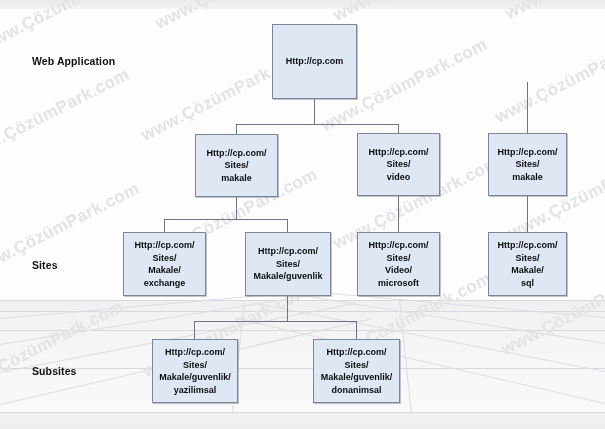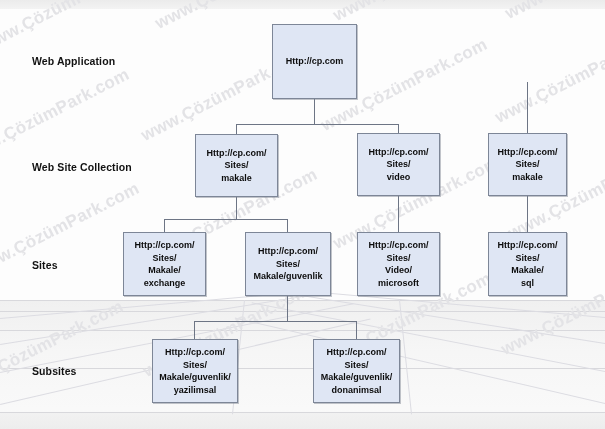--- a/index.html
+++ b/index.html
@@ -118,21 +118,20 @@
   <div class="wm" style="left:-30px;  top:262px;">www.ÇözümPark.com</div>
   <div class="wm" style="left:148px;  top:248px;">www.ÇözümPark.com</div>
   <div class="wm" style="left:330px;  top:236px;">www.ÇözümPark.com</div>
   <div class="wm" style="left:505px;  top:226px;">www.ÇözümPark.com</div>
   <div class="wm" style="left:-46px;  top:380px;">www.ÇözümPark.com</div>
   <div class="wm" style="left:140px;  top:364px;">www.ÇözümPark.com</div>
   <div class="wm" style="left:322px;  top:352px;">www.ÇözümPark.com</div>
   <div class="wm" style="left:498px;  top:342px;">www.ÇözümPark.com</div>
 
   <div class="rowlabel" style="left:32px;  top:55px;">Web Application</div>
-  <div class="rowlabel" style="left:32px;  top:161px;">Web Site Collection</div>
   <div class="rowlabel" style="left:32px;  top:259px;">Sites</div>
   <div class="rowlabel" style="left:32px;  top:365px;">Subsites</div>
 
   <div class="ln v" style="left:314px; top:82px;  height:43px;"></div>
   <div class="ln h" style="left:236px; top:124px; width:163px;"></div>
   <div class="ln v" style="left:236px; top:124px; height:10px;"></div>
   <div class="ln v" style="left:398px; top:124px; height:10px;"></div>
 
   <div class="ln v" style="left:527px; top:82px; height:52px;"></div>
 

